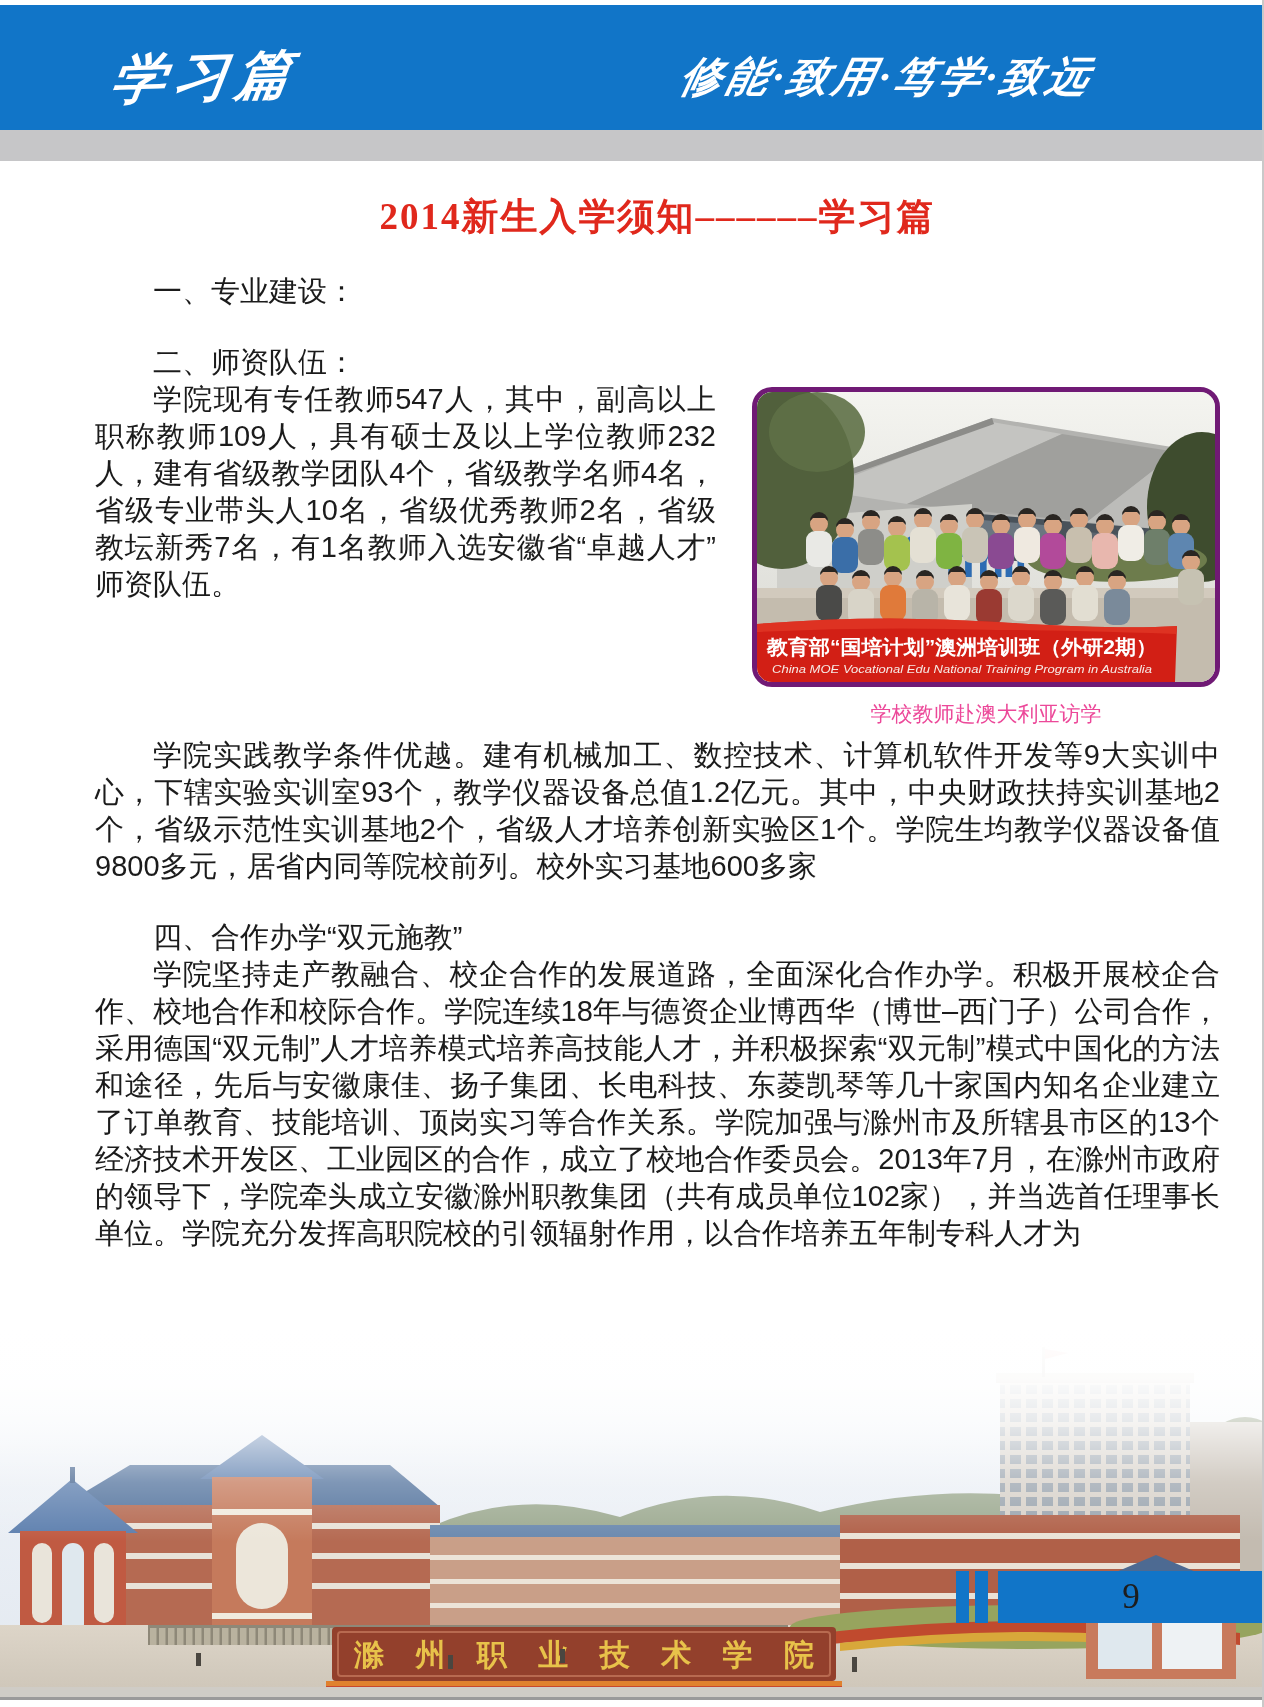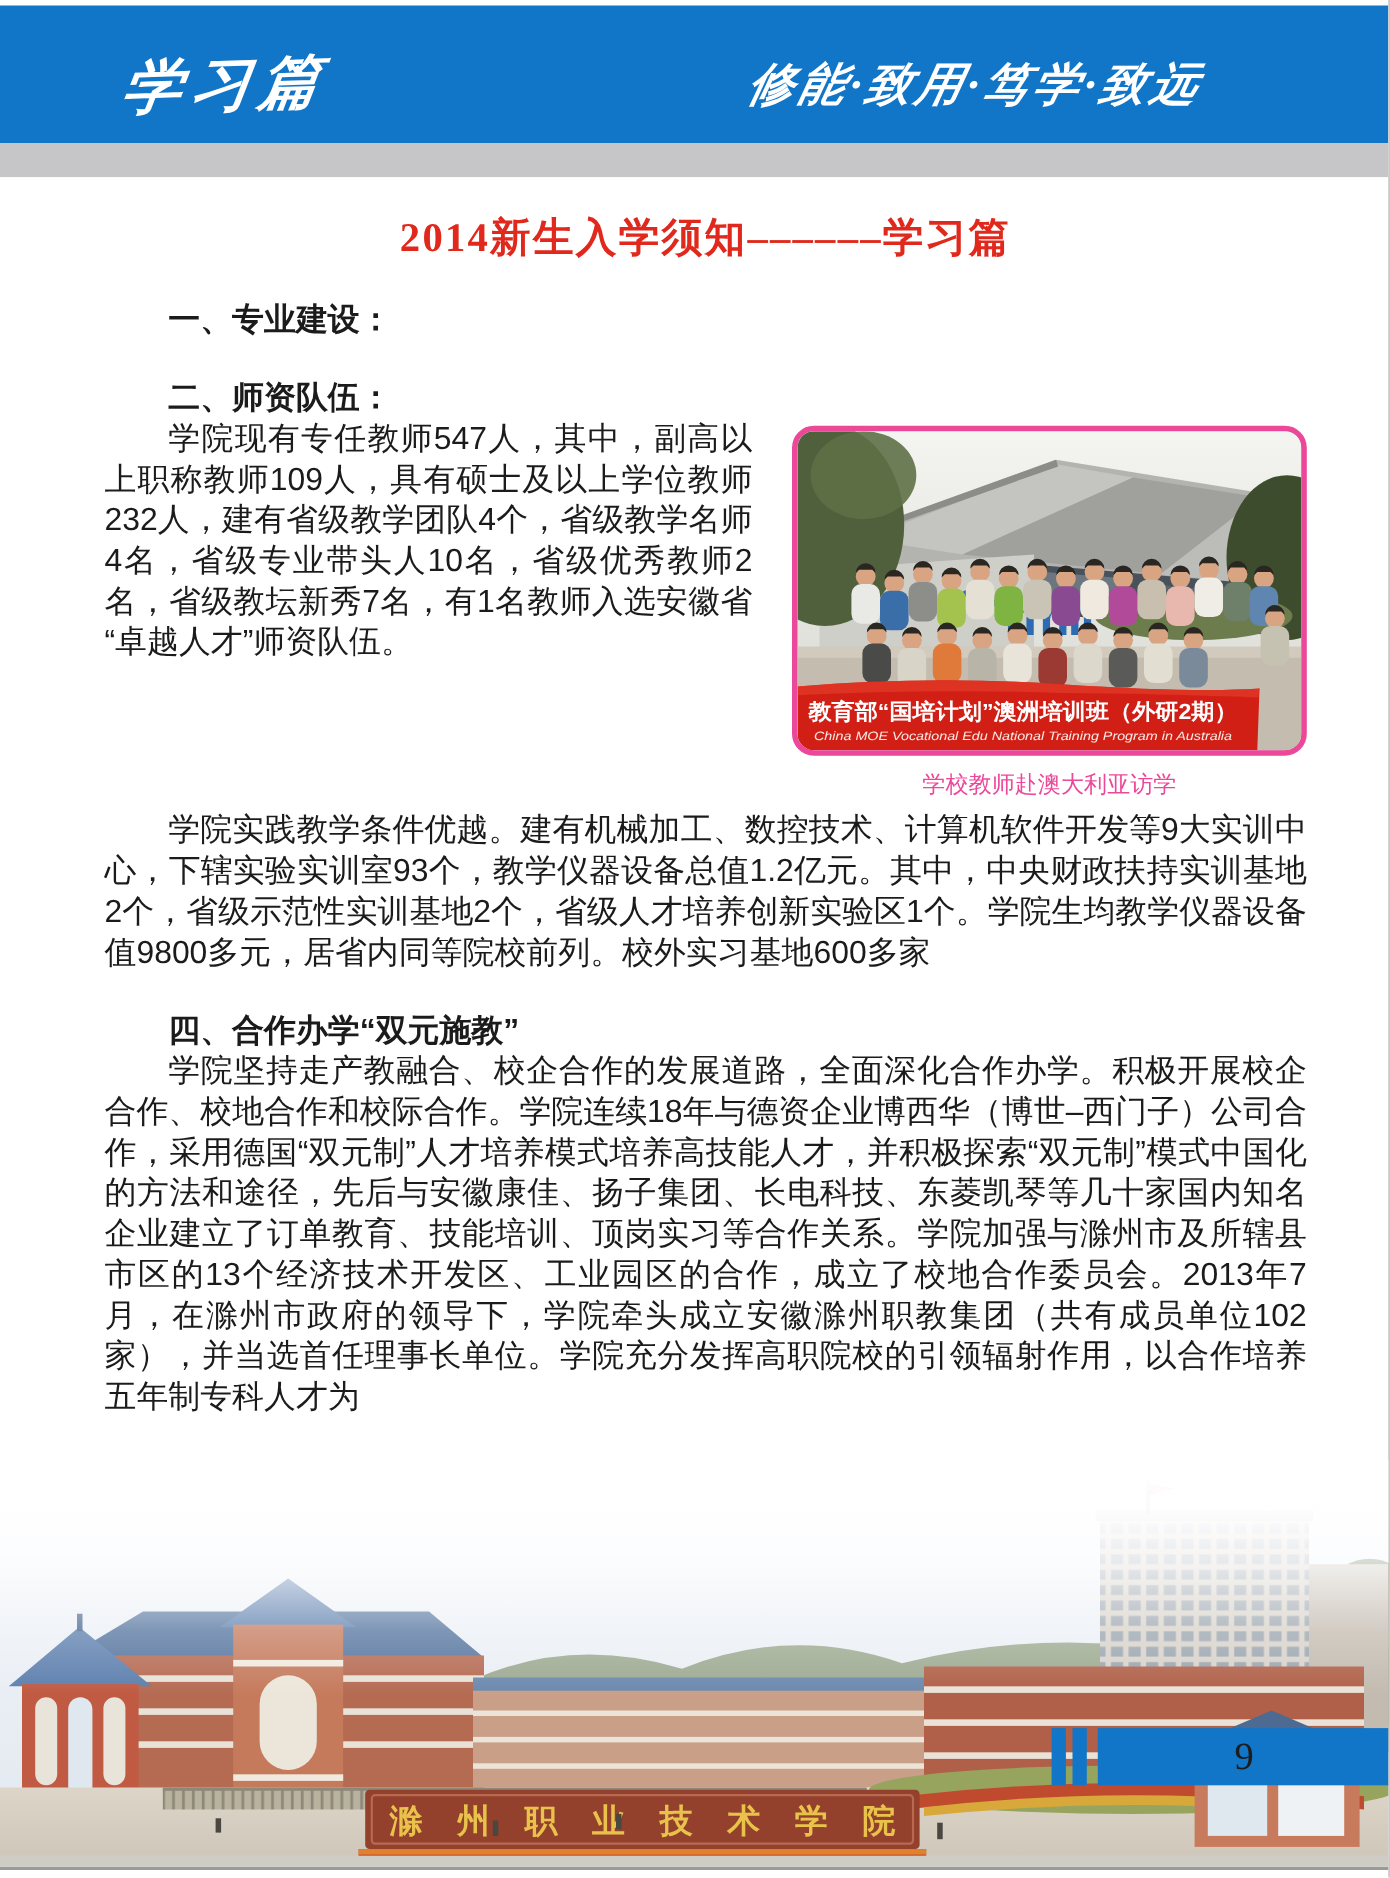--- a/index.html
+++ b/index.html
@@ -34,53 +34,53 @@
     transform:skewX(-12deg);
     letter-spacing:4px;
   }
   .gray-strip{
     position:absolute;left:0;top:130px;width:100%;height:31px;
     background:#c6c6c8;
   }
   
   .content{
     position:absolute;left:0;top:161px;width:100%;
-    padding:0 74px 0 95px;
+    padding:0 42px 0 95px;
     box-sizing:border-box;
     font-size:29px;line-height:37px;
     z-index:2;
     text-align:justify;
   }
   .doc-title{
     margin:34px 0 14px 0;
     text-align:center;
     font-family:"Liberation Serif", serif;
     font-weight:bold;
     font-size:37px;line-height:44px;
     color:#e0281c;
     letter-spacing:2px;
   }
   .sec-heading{
     margin:34px 0 0 0;
-    font-size:29px;font-weight:bold;
+    font-size:29px;font-weight:normal;
     text-indent:2em;
   }
   .content p{
     margin:0;
     text-indent:2em;
   }
   .photo-fig{
     float:right;
     width:468px;
     margin:2px 0 8px 36px;
     text-align:center;
   }
   .photo-frame{
     width:458px;height:290px;
-    border:5px solid #ec4899;
+    border:5px solid #701a75;
     border-radius:20px;
     overflow:hidden;
     background:#dcdcd8;
   }
   .photo-frame svg{display:block;}
   .photo-caption{
     margin-top:12px;
     font-size:21px;line-height:30px;
     color:#ec4899;
     text-indent:0;

